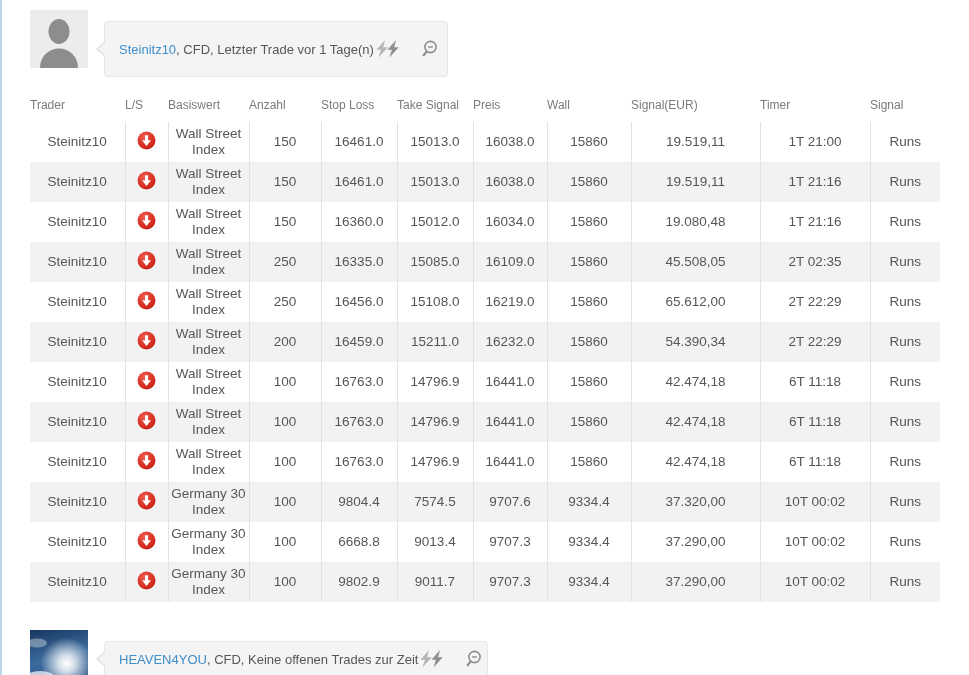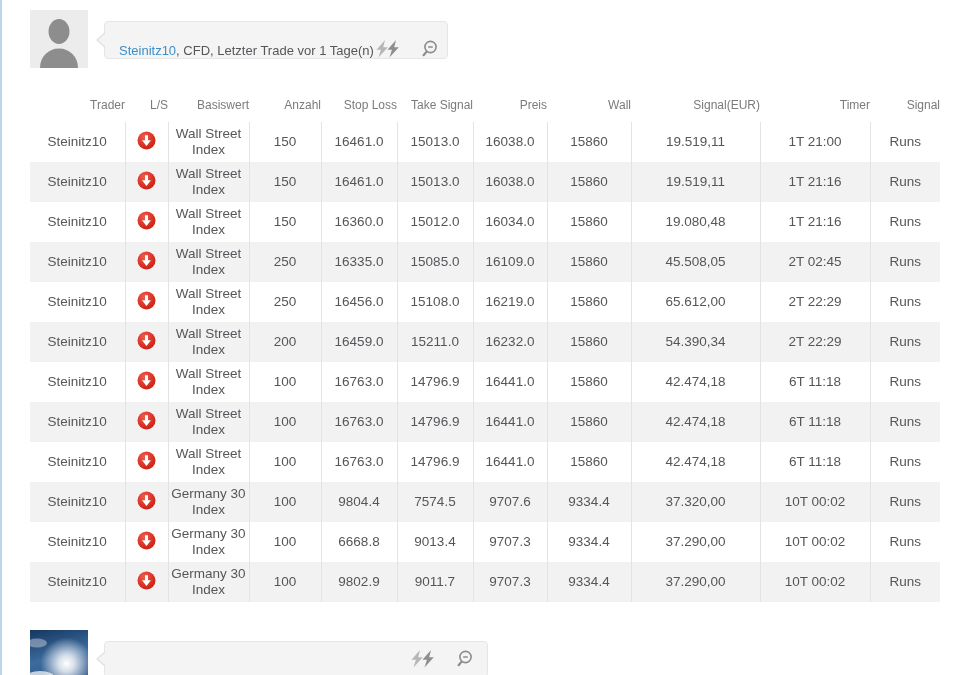--- a/index.html
+++ b/index.html
@@ -27,21 +27,21 @@
   .bubble-icons{margin-left:auto;display:flex;align-items:center;gap:20px;}
   .icon-btn{display:inline-flex;align-items:center;justify-content:center;cursor:pointer;background:none;border:none;padding:0;}
 
   
   table.trades{
     position:absolute;left:30px;top:88px;width:910px;
     border-collapse:collapse;table-layout:fixed;
   }
   table.trades thead th{
     height:34px;font-size:12px;font-weight:normal;color:#7b7b7b;
-    text-align:right;padding:0;vertical-align:middle;
+    text-align:left;padding:0;vertical-align:middle;
   }
   table.trades tbody td{
     height:40px;font-size:13.5px;color:#55565a;text-align:center;
     padding:0 2px;vertical-align:middle;line-height:16px;
   }
   table.trades tbody tr:nth-child(even){background:#f2f2f2;}
   table.trades tbody td + td{border-left:1px solid #e3e3e3;}
   td.c-stoploss{color:#e14238;}
   td.c-takeprofit,td.c-profit,td.c-signal{color:#98a41e;}
   td.c-preis{color:#4f9bd5;}
@@ -53,21 +53,21 @@
 <div class="edge-accent"></div>
 
 <span class="avatar" style="top:10px;">
   <svg width="58" height="58" viewBox="0 0 58 58">
     <rect width="58" height="58" fill="#ececec"></rect>
     <ellipse cx="29" cy="21.5" rx="10.5" ry="12.5" fill="#8d8d8d"></ellipse>
     <path d="M10 58 c0-11.5 8.5-19.5 19-19.5 s19 8 19 19.5 Z" fill="#8d8d8d"></path>
   </svg>
 </span>
 
-<div class="bubble" style="left:104px;top:21px;width:344px;height:38px;align-items:flex-end;">
+<div class="bubble" style="left:104px;top:21px;width:344px;height:56px;">
   <span class="tail"></span>
   <span class="bubble-text"><a class="trader-link">Steinitz10</a><span>, CFD, Letzter Trade vor 1 Tage(n)</span></span>
   <span class="bubble-icons">
     <button class="icon-btn">
       <svg width="26" height="18" viewBox="0 0 26 18">
         <path d="M11 0 L2.5 9.8 h4.4 L4.5 17.5 L13.8 7.2 H9.2 Z" fill="#b6b6b6"></path>
         <path d="M22 0 L13.5 9.8 h4.4 L15.5 17.5 L24.8 7.2 H20.2 Z" fill="#8e8e8e"></path>
       </svg>
     </button>
     <button class="icon-btn">
@@ -207,21 +207,21 @@
         </svg>
       </span>
     </td>
     <td>Wall Street Index</td>
     <td>250</td>
     <td class="c-stoploss">16335.0</td>
     <td class="c-takeprofit">15085.0</td>
     <td class="c-preis">16109.0</td>
     <td>15860</td>
     <td class="c-profit">45.508,05</td>
-    <td>2T 02:45</td>
+    <td>2T 02:35</td>
     <td class="c-signal">Runs</td>
   </tr>
 
   <tr>
     <td>Steinitz10</td>
     <td>
       <span class="dir-icon">
         <svg width="19" height="19" viewBox="0 0 19 19">
           <defs>
             <radialGradient id="rg" cx="38%" cy="30%" r="75%">
@@ -453,20 +453,21 @@
     <rect width="58" height="58" fill="url(#sky)"></rect>
     <rect width="58" height="58" fill="url(#sun)"></rect>
     <ellipse cx="10" cy="48" rx="15" ry="7" fill="#ffffff" opacity="0.7"></ellipse>
     <ellipse cx="22" cy="55" rx="16" ry="6" fill="#dfe8f2" opacity="0.55"></ellipse>
     <ellipse cx="7" cy="13" rx="10" ry="4.5" fill="#e8eef5" opacity="0.4"></ellipse>
   </svg>
 </span>
 
 <div class="bubble" style="left:104px;top:641px;width:384px;height:36px;">
   <span class="tail"></span>
+  <span class="bubble-text"><a class="trader-link">HEAVEN4YOU</a><span>, CFD, Keine offenen Trades zur Zeit</span></span>
   <span class="bubble-icons">
     <button class="icon-btn">
       <svg width="26" height="18" viewBox="0 0 26 18">
         <path d="M11 0 L2.5 9.8 h4.4 L4.5 17.5 L13.8 7.2 H9.2 Z" fill="#b6b6b6"></path>
         <path d="M22 0 L13.5 9.8 h4.4 L15.5 17.5 L24.8 7.2 H20.2 Z" fill="#8e8e8e"></path>
       </svg>
     </button>
     <button class="icon-btn">
       <svg width="18" height="18" viewBox="0 0 18 18">
         <circle cx="10.5" cy="7" r="5.6" fill="none" stroke="#8d8d8d" stroke-width="1.6"></circle>

